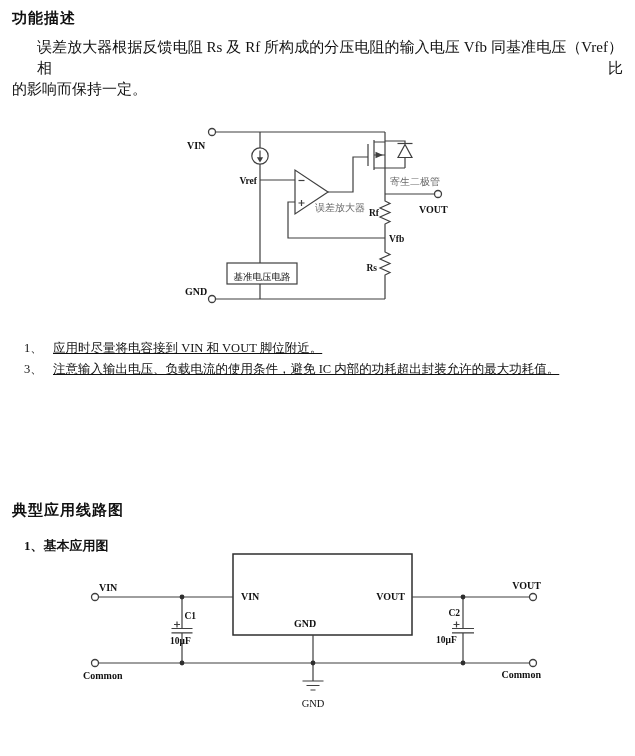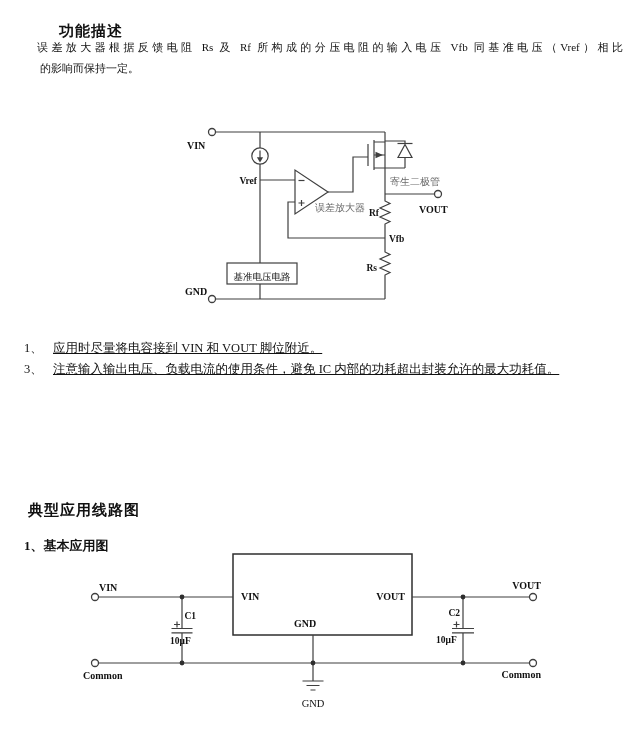--- a/index.html
+++ b/index.html
@@ -3,23 +3,23 @@
 <meta charset="utf-8">
 <style>
   html,body{margin:0;padding:0;}
   body{
     width:635px;height:756px;position:relative;background:#ffffff;
     font-family:"Liberation Serif","DejaVu Serif",serif;color:#111;
     overflow:hidden;
   }
   .abs{position:absolute;}
   .h1{font-size:15px;font-weight:bold;letter-spacing:1px;}
-  .para{width:611px;font-size:11px;line-height:21px;text-align:justify;}
+  .para{width:611px;font-size:15px;line-height:21px;text-align:justify;}
   .para .pline{text-align:justify;text-align-last:justify;}
-  .para .pline:last-child{text-align-last:left;margin-left:28px;}
+  .para .pline:last-child{text-align-last:left;}
   .para .indent{padding-left:25px;}
   .notes{width:614px;font-size:12.5px;line-height:21px;}
   .note-line{white-space:nowrap;}
   .note-line.full{white-space:normal;text-align:justify;text-align-last:justify;}
   .note-num{display:inline-block;width:29px;}
   .note-cont{padding-left:29px;}
   .h3{font-size:13px;font-weight:bold;}
   svg{position:absolute;overflow:visible;}
   .wire{stroke:#3f3f3f;stroke-width:1.2;fill:none;}
   .wire2{stroke:#2e2e2e;stroke-width:1.5;fill:none;}
@@ -30,21 +30,21 @@
   text{font-family:"Liberation Serif","DejaVu Serif",serif;}
   .clabel{font-size:10px;font-weight:bold;fill:#111;}
   .clabel-sm{font-size:9.5px;font-weight:bold;fill:#111;}
   .cgrey{font-size:10px;fill:#6b6b6b;}
   .cbox{font-size:9.5px;fill:#1a1a1a;}
   .cplain{font-size:10.5px;fill:#111;}
 </style>
 </head>
 <body>
 
-<div class="abs h1" style="left:12px;top:22px;margin-left:47px;">功能描述</div>
+<div class="abs h1" style="left:12px;top:9px;">功能描述</div>
 
 <div class="abs para" style="left:12px;top:37px;">
   <div class="pline indent">误差放大器根据反馈电阻 Rs 及 Rf 所构成的分压电阻的输入电压 Vfb 同基准电压（Vref）相比</div>
   <div class="pline">的影响而保持一定。</div>
 </div>
 
 <svg style="left:170px;top:115px;" width="300" height="200" viewBox="170 115 300 200">
 
   <g>
     <path class="wire" d="M215.5 132 H385"></path>
@@ -107,21 +107,21 @@
 
 <div class="abs notes" style="left:24px;top:338px;text-decoration:underline;">
   <div class="note-line">
     <span class="note-num">1、</span><span>应用时尽量将电容接到 VIN 和 VOUT 脚位附近。</span>
   </div>
   <div class="note-line">
     <span class="note-num">3、</span><span>注意输入输出电压、负载电流的使用条件，避免 IC 内部的功耗超出封装允许的最大功耗值。</span>
   </div>
 </div>
 
-<div class="abs h1" style="left:28px;top:501px;text-align:right;">典型应用线路图</div>
+<div class="abs h1" style="left:12px;top:501px;text-align:right;">典型应用线路图</div>
 <div class="abs h3" style="left:24px;top:537px;">1、基本应用图</div>
 
 <svg style="left:80px;top:548px;" width="465" height="168" viewBox="80 548 465 168">
 
   <g>
     <rect class="wire2" x="233" y="554" width="179" height="81" fill="#ffffff"></rect>
     <text class="clabel" x="241" y="600">VIN</text>
     <text class="clabel" x="405" y="600" text-anchor="end">VOUT</text>
     <text class="clabel" x="305" y="627" text-anchor="middle">GND</text>
   </g>

